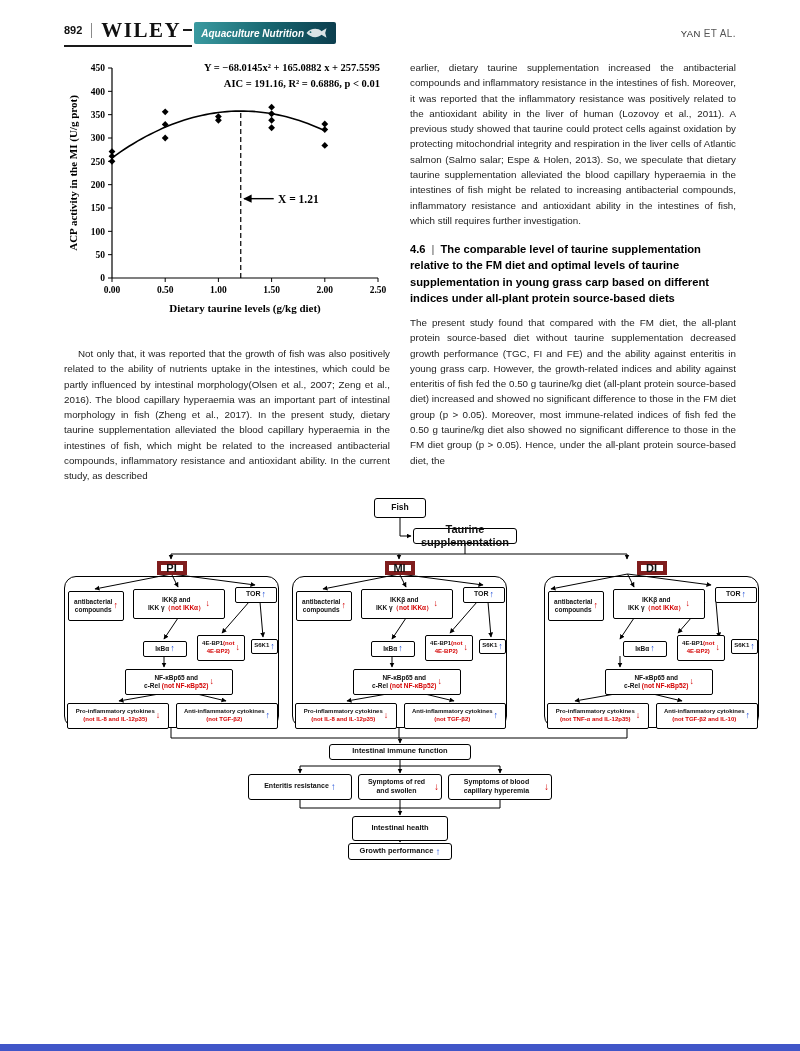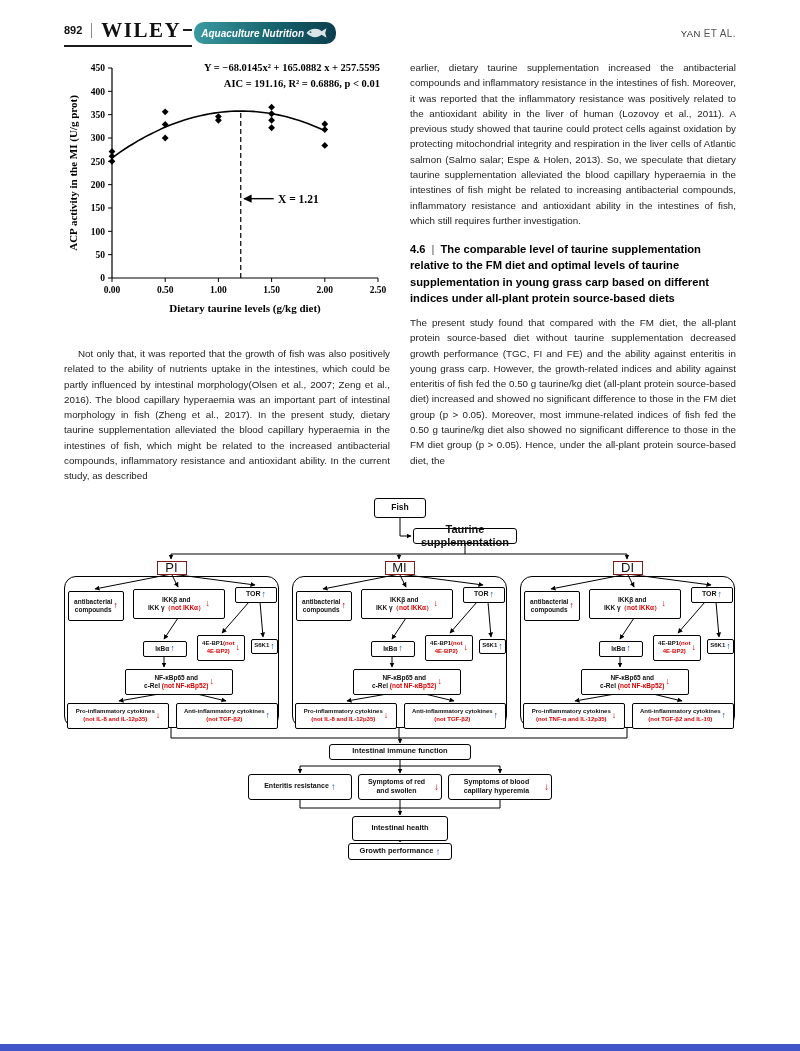--- a/index.html
+++ b/index.html
@@ -7,21 +7,21 @@
   body{font-family:"Liberation Sans",sans-serif;color:#111}
   .page{position:relative;width:800px;height:1051px;background:#fff;overflow:hidden;padding:16px 64px 0 64px}
 
   
   .header{display:flex;align-items:center;height:34px}
   .hgroup{display:flex;align-items:center;border-bottom:2px solid #1a1a1a;padding:0 0 4px 0}
   .pagenum{font-weight:bold;font-size:11px;margin-right:9px}
   .hbar{width:1px;height:15px;background:#8a8a8a;margin-right:9px}
   .wiley{font-family:"Liberation Serif",serif;font-weight:bold;font-size:21px;letter-spacing:1.5px;line-height:1}
   .hdash{width:9px;height:2px;background:#1a1a1a;margin:0 0 0 2px}
-  .banner{width:142px;height:22px;border-radius:10px;display:flex;align-items:center;justify-content:space-between;padding:0 7px;background:linear-gradient(90deg,#3a9aa0 0%,#17646e 55%,#0c3e4e 100%);margin-left:2px}
+  .banner{width:142px;height:22px;border-radius:2px;display:flex;align-items:center;justify-content:space-between;padding:0 7px;background:linear-gradient(90deg,#3a9aa0 0%,#17646e 55%,#0c3e4e 100%);margin-left:2px}
   .banner .jname{color:#fff;font-style:italic;font-weight:bold;font-size:10px;white-space:nowrap}
   .running-head{margin-left:auto;font-size:9.5px;color:#333;letter-spacing:.4px}
   .running-head .etal{font-size:10px;color:#555}
 
   
   .columns{display:flex;gap:20px;margin-top:10px}
   .col{width:326px}
   .body-text{font-size:9.8px;line-height:1.56;text-align:justify;color:#1d1d1d}
   .indent{text-indent:14px}
 
@@ -49,23 +49,23 @@
   #immune-box{left:265px;top:246px;width:142px;height:16px;font-size:7.5px}
   #health-box{left:288px;top:318px;width:96px;height:25px;font-size:7.5px}
   #growth-box{left:284px;top:345px;width:104px;height:17px;font-size:7.5px}
   .obox{position:absolute;top:276px;height:26px;border:1px solid #000;border-radius:3px;background:#fff;display:flex;
     align-items:center;justify-content:center;font-weight:bold;font-size:7px;line-height:1.2;z-index:1;text-align:center;padding:1px 2px}
   #obox-1{left:184px;width:104px}
   #obox-2{left:294px;width:84px}
   #obox-3{left:384px;width:104px}
   .panels{position:absolute;left:0;top:78px;width:672px;height:152px;z-index:1}
   .panel{position:absolute;top:0;width:215px;height:152px;border:1.5px solid #000;border-radius:12px}
-  .panel:nth-child(1){left:0}.panel:nth-child(2){left:228px}.panel:nth-child(3){left:456px}
-  .plabel{position:absolute;top:-16px;left:50%;transform:translateX(-50%);width:30px;height:14px;border:1px solid #7f1d1d;
-    background:#fff;display:flex;align-items:center;justify-content:center;font-weight:normal;font-size:13px}
+  .panel:nth-child(1){left:0}.panel:nth-child(2){left:228px}.panel:nth-child(3){left:480px}
+  .plabel{position:absolute;top:-16px;left:50%;transform:translateX(-50%);width:30px;height:14px;border:4px solid #7f1d1d;
+    background:#fff;display:flex;align-items:center;justify-content:center;font-weight:bold;font-size:11px}
   .pbox{position:absolute;border:1px solid #000;border-radius:2px;background:#fff;display:flex;align-items:center;
     justify-content:center;font-weight:bold;text-align:center;line-height:1.18;gap:1px;padding:0 1px}
   .pb-ab{left:3px;top:14px;width:56px;height:30px;font-size:6.5px}
   .pb-ikk{left:68px;top:12px;width:92px;height:30px;font-size:6.5px}
   .pb-tor{left:170px;top:10px;width:42px;height:16px;font-size:7px}
   .pb-ikba{left:78px;top:64px;width:44px;height:16px;font-size:6.5px}
   .pb-ebp{left:132px;top:58px;width:48px;height:26px;font-size:6px}
   .pb-s6k{left:186px;top:62px;width:27px;height:15px;font-size:6px}
   .pb-nf{left:60px;top:92px;width:108px;height:26px;font-size:6.5px}
   .pb-pro{left:2px;top:126px;width:102px;height:26px;font-size:6px}

